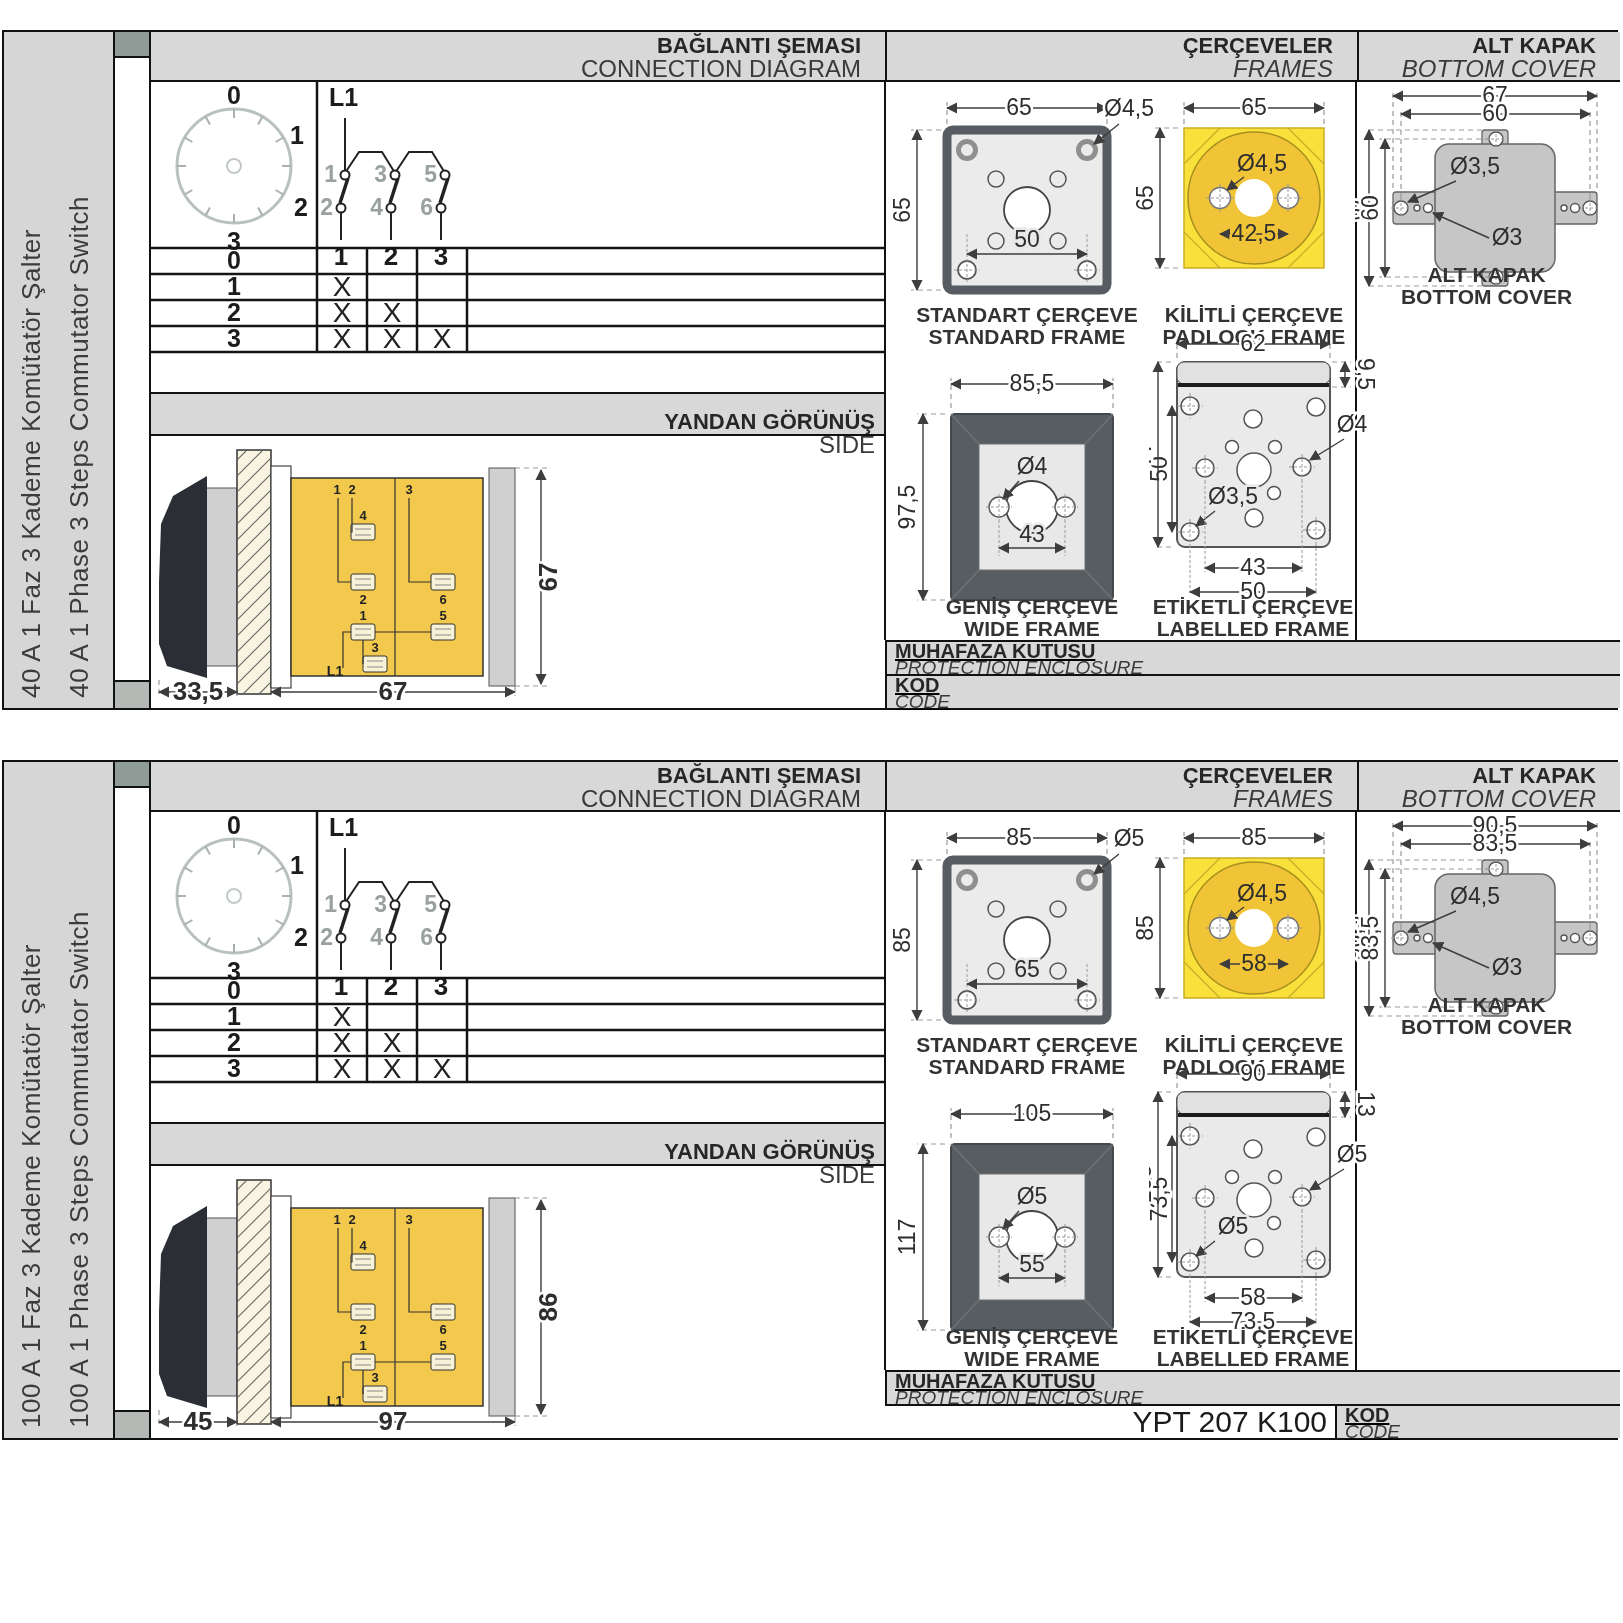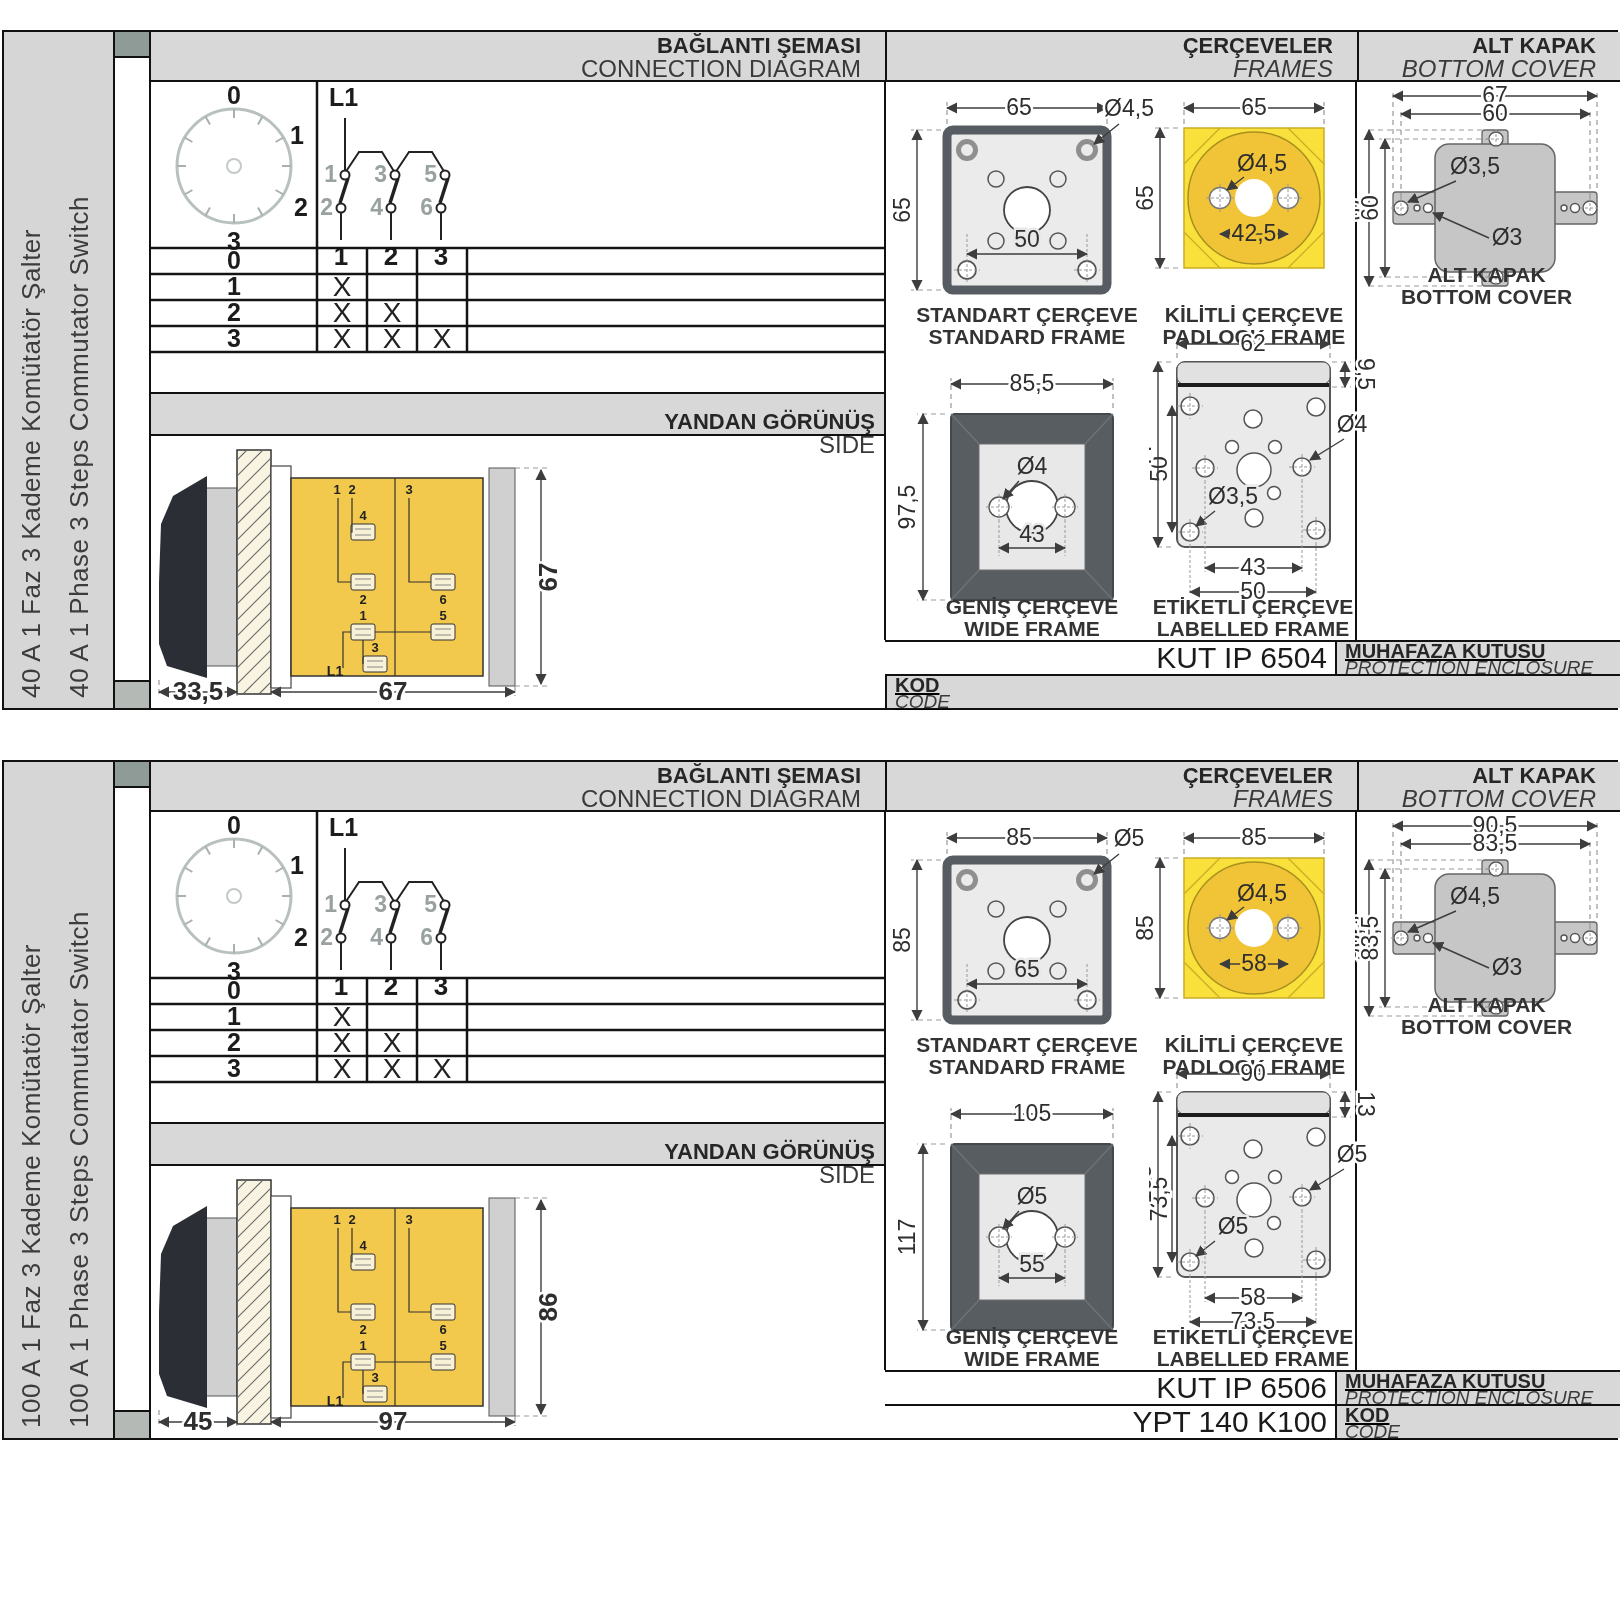--- a/index.html
+++ b/index.html
@@ -477,21 +477,20 @@
         <text x="152" y="163" class="dt hcv" font-size="22" text-anchor="middle">Ø3</text>
         <line x1="134" y1="156" x2="78" y2="131" class="dl" marker-end="url(#ar)"></line>
       </g>
     </svg>
     <div class="ftitle" style="left:1206px;width:259px;top:232px;">
       <div>ALT KAPAK</div>
       <div>BOTTOM COVER</div>
     </div>
 
     <div class="crow" style="top:608px;">
-      <div class="big">KUT IP 6504</div>
       <div class="lbl">
         <div class="l1">MUHAFAZA KUTUSU</div>
         <div class="l2">PROTECTION ENCLOSURE</div>
       </div>
     </div>
     <div class="crow" style="top:642px;">
       <div class="lbl">
         <div class="l1">KOD</div>
         <div class="l2">CODE</div>
       </div>
@@ -933,28 +932,27 @@
         <text x="152" y="163" class="dt hcv" font-size="22" text-anchor="middle">Ø3</text>
         <line x1="134" y1="156" x2="78" y2="131" class="dl" marker-end="url(#ar)"></line>
       </g>
     </svg>
     <div class="ftitle" style="left:1206px;width:259px;top:232px;">
       <div>ALT KAPAK</div>
       <div>BOTTOM COVER</div>
     </div>
 
     <div class="crow" style="top:608px;">
-      <div class="big">KUT IP 6506</div>
       <div class="lbl">
         <div class="l1">MUHAFAZA KUTUSU</div>
         <div class="l2">PROTECTION ENCLOSURE</div>
       </div>
     </div>
     <div class="crow" style="top:642px;">
-      <div class="big">YPT 140 K100</div>
+      <div class="big">YPT 207 K100</div>
       <div class="lbl">
         <div class="l1">KOD</div>
         <div class="l2">CODE</div>
       </div>
     </div>
 
   </div>
 </div>
 </div>
 

